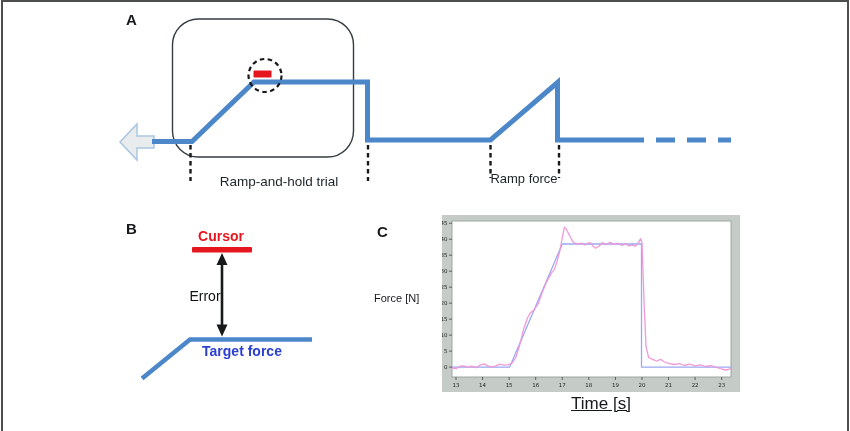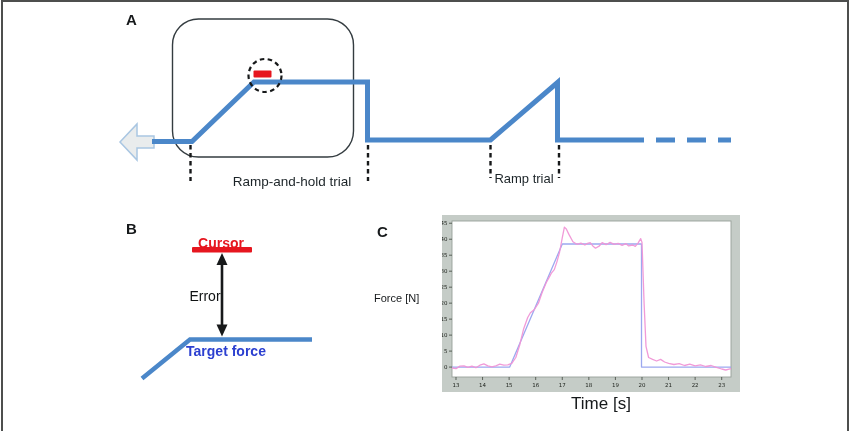--- a/index.html
+++ b/index.html
@@ -12,21 +12,21 @@
   .edge-left{left:1px;top:0;width:2px;height:431px;}
   .edge-right{right:1px;top:0;width:2px;height:431px;}
 
   .lbl{position:absolute;white-space:nowrap;line-height:1.1;}
   .panel-label{font-weight:bold;font-size:15px;color:#16191b;}
   .a-caption{font-size:13.5px;color:#1c2428;text-align:center;}
   .cursor-lbl{font-weight:bold;font-size:14px;color:var(--cursor-red,#e6161f);text-align:center;}
   .error-lbl{font-size:14px;color:#101314;text-align:center;}
   .target-lbl{font-weight:bold;font-size:14px;color:var(--target-text-blue,#2b3fd0);text-align:center;}
   .axis-title{font-size:11px;color:#16191b;}
-  .time-title{font-size:17px;color:#16191b;text-align:center;}
+  .time-title{font-size:17px;color:#16191b;text-align:center;text-decoration:underline;}
 
   svg.diagram{position:absolute;left:0;top:0;width:850px;height:431px;pointer-events:none;}
   .blue-trace{stroke:var(--trace-blue,#4b87c9);fill:none;}
   .thin-outline{stroke:var(--outline,#343c40);fill:none;}
   .black-dash{stroke:#17191a;fill:none;}
   .arrow-shape{fill:var(--arrow-fill,#e9eced);stroke:var(--arrow-stroke,#a9c6e2);stroke-width:1.5;}
   .red-fill{fill:var(--cursor-red,#e6161f);}
   .black-fill{fill:#17191a;}
 
   .chart-box{position:absolute;left:442px;top:215px;width:298px;height:177px;}
@@ -66,27 +66,27 @@
       <path class="blue-trace" stroke-width="4.5" d="M142,378.5 L190,339.5 H312"></path>
       <g>
         <line x1="222" y1="261" x2="222" y2="329" stroke="#17191a" stroke-width="2.6"></line>
         <polygon class="black-fill" points="222,253 216.5,265 227.5,265"></polygon>
         <polygon class="black-fill" points="222,336.5 216.5,324.5 227.5,324.5"></polygon>
       </g>
     </g>
   </svg>
 
   <div class="lbl panel-label" style="left:126px;top:12px;">A</div>
-  <div class="lbl a-caption" style="left:202px;top:175px;width:180px;">Ramp-and-hold trial</div>
-  <div class="lbl a-caption" style="left:482px;top:172px;width:84px;font-size:13px;">Ramp trial</div>
+  <div class="lbl a-caption" style="left:189px;top:175px;width:180px;">Ramp-and-hold trial</div>
+  <div class="lbl a-caption" style="left:482px;top:172px;width:84px;font-size:13px;">Ramp force</div>
 
   <div class="lbl panel-label" style="left:126px;top:221px;">B</div>
-  <div class="lbl cursor-lbl" style="left:189px;top:236px;width:64px;">Cursor</div>
+  <div class="lbl cursor-lbl" style="left:189px;top:229px;width:64px;">Cursor</div>
   <div class="lbl error-lbl" style="left:184px;top:289px;width:42px;">Error</div>
-  <div class="lbl target-lbl" style="left:182px;top:344px;width:88px;">Target force</div>
+  <div class="lbl target-lbl" style="left:198px;top:344px;width:88px;">Target force</div>
 
   <div class="lbl panel-label" style="left:377px;top:224px;">C</div>
   <div class="lbl axis-title" style="left:374px;top:292px;">Force [N]</div>
   <div class="chart-box">
     <svg id="chart-svg" viewBox="0 0 298 177">
         <rect x="0" y="0" width="298" height="177" fill="#c5ccc7"></rect>
         <rect x="10" y="6" width="279" height="156" fill="#ffffff" stroke="#98a09a" stroke-width="0.9"></rect>
         <defs>
           <clipPath id="plotclip">
             <rect x="10" y="6" width="279" height="156"></rect>

